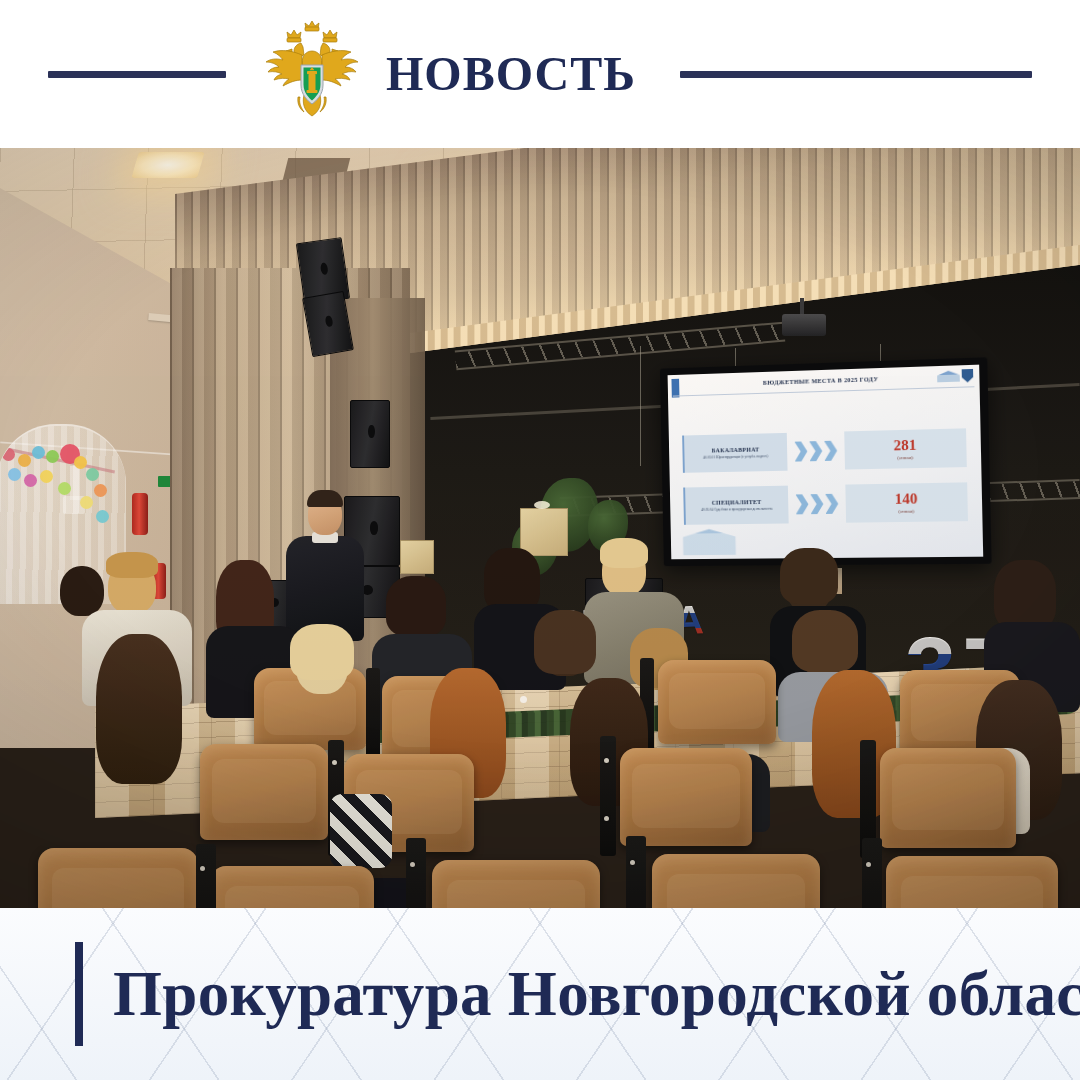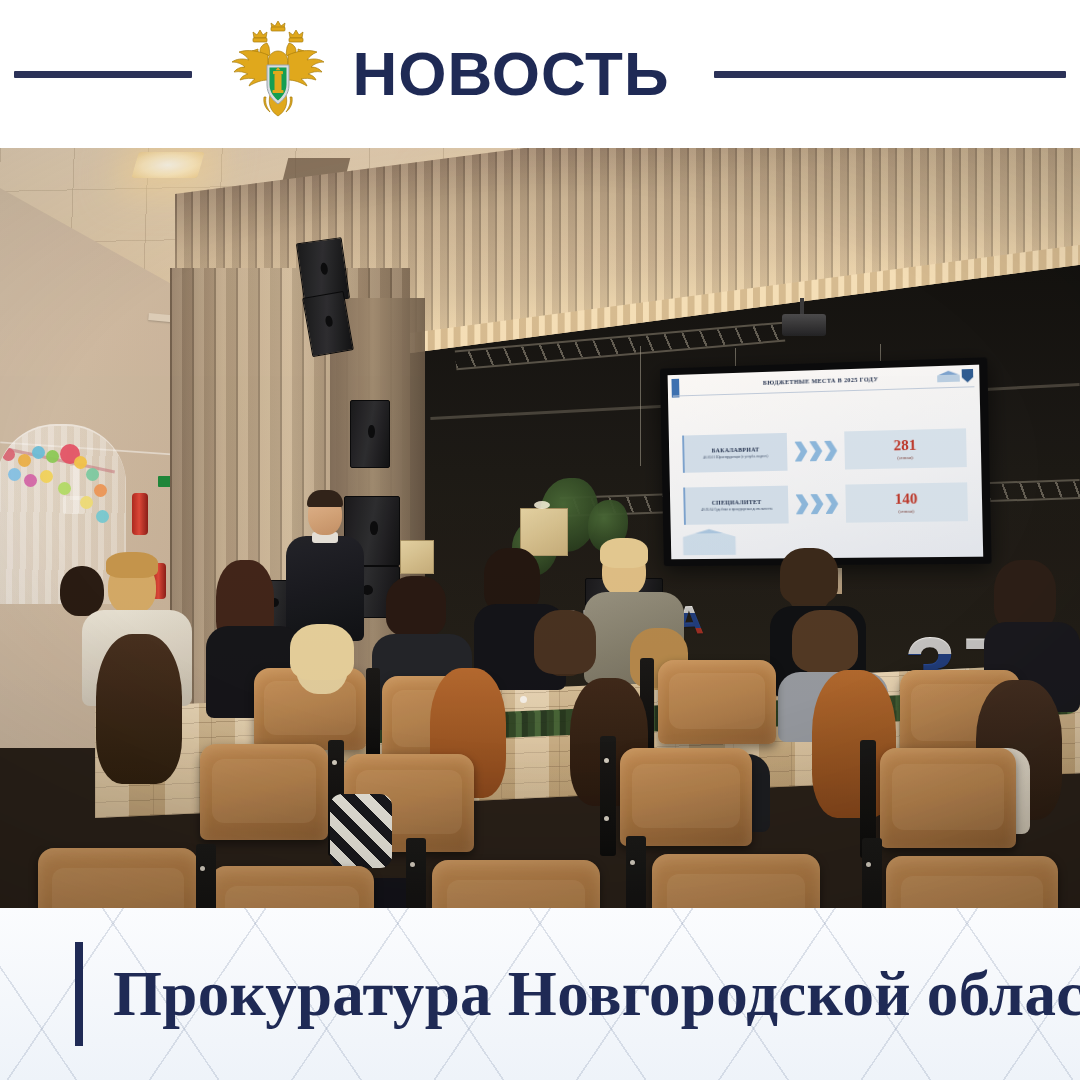--- a/index.html
+++ b/index.html
@@ -10,21 +10,21 @@
   .card { position:relative; width:1080px; height:1080px; background:#ffffff; }
 
   
   .header { position:absolute; left:0; top:0; width:1080px; height:148px; background:#ffffff;
             display:flex; align-items:center; justify-content:center; }
   .hdr-rule { height:7px; background:#2b3258; border-radius:1px; flex:0 0 auto; }
   .hdr-rule.left  { width:178px; margin-right:38px; }
   .hdr-rule.right { width:352px; margin-left:44px; }
 
   .emblem { width:96px; height:112px; flex:0 0 auto; margin-top:-2px; }
-  .hdr-title { font-family:Liberation Sans, sans-serif; font-weight:bold; font-size:62px;
+  .hdr-title { font-family:Liberation Serif, serif; font-weight:bold; font-size:48px;
                letter-spacing:1px; color:#1f2a55; line-height:1; margin-left:26px; white-space:nowrap; }
 
   
   .photo { position:absolute; left:0; top:148px; width:1080px; height:760px; overflow:hidden;
            background:#2a2119; }
 
   
   .ceiling { position:absolute; left:0; top:0; width:1080px; height:200px;
              background:linear-gradient(175deg,#e6d6bd 0%,#d9c5a6 55%,#c6ad8b 100%);
              transform:skewY(-3.2deg); transform-origin:left top; }

